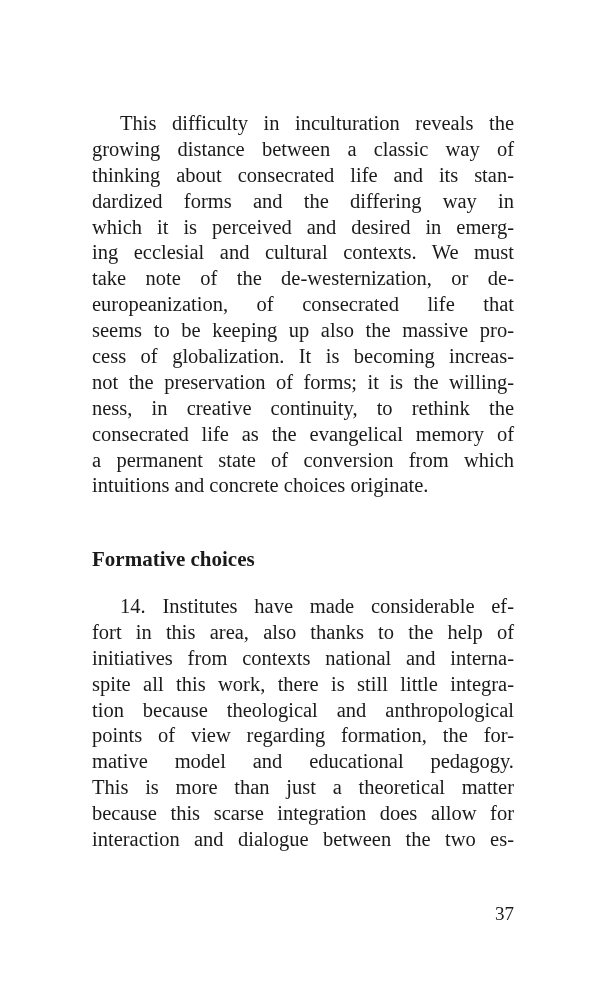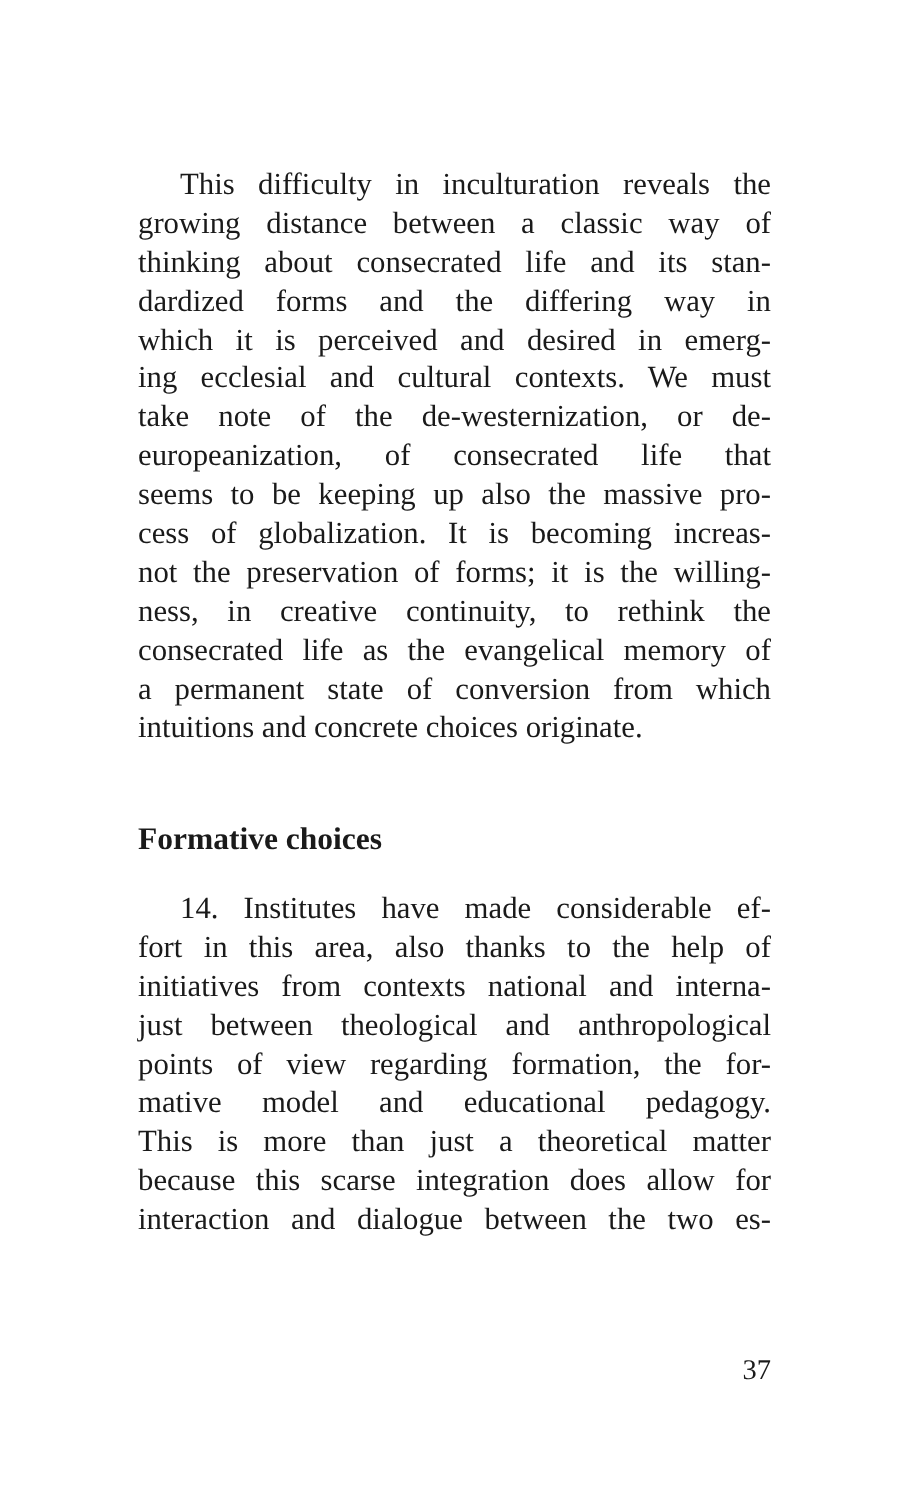--- a/index.html
+++ b/index.html
@@ -82,21 +82,22 @@
     <span class="line">a permanent state of conversion from which</span>
     <span class="line last">intuitions and concrete choices originate.</span>
   </div>
 
   <div class="heading">Formative choices</div>
 
   <div class="p2">
     <span class="line indent"><span class="para-num">14.</span><span> Institutes have made considerable ef-</span></span>
     <span class="line">fort in this area, also thanks to the help of</span>
     <span class="line">initiatives from contexts national and interna-</span>
-    <span class="line">just between theological and anthropological</span>
+    <span class="line">spite all this work, there is still little integra-</span>
+    <span class="line">tion because theological and anthropological</span>
     <span class="line">points of view regarding formation, the for-</span>
     <span class="line">mative model and educational pedagogy.</span>
     <span class="line">This is more than just a theoretical matter</span>
     <span class="line">because this scarse integration does allow for</span>
     <span class="line">interaction and dialogue between the two es-</span>
   </div>
 
 </div>
 
 <div class="page-number">37</div>

